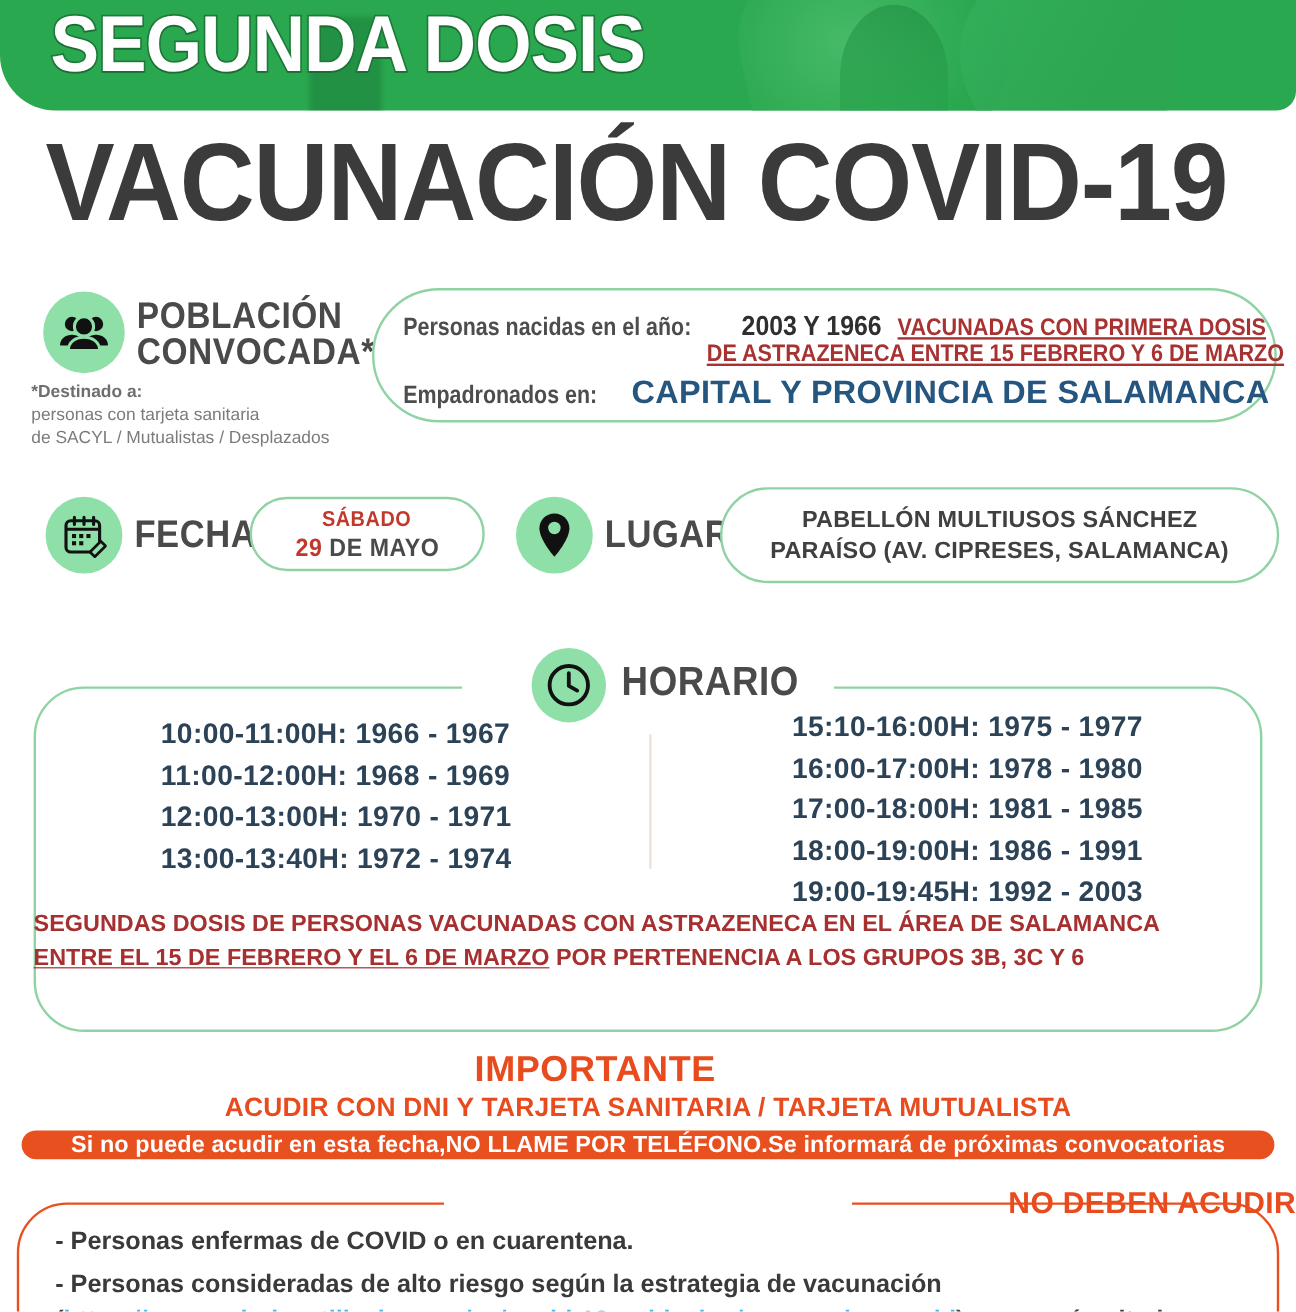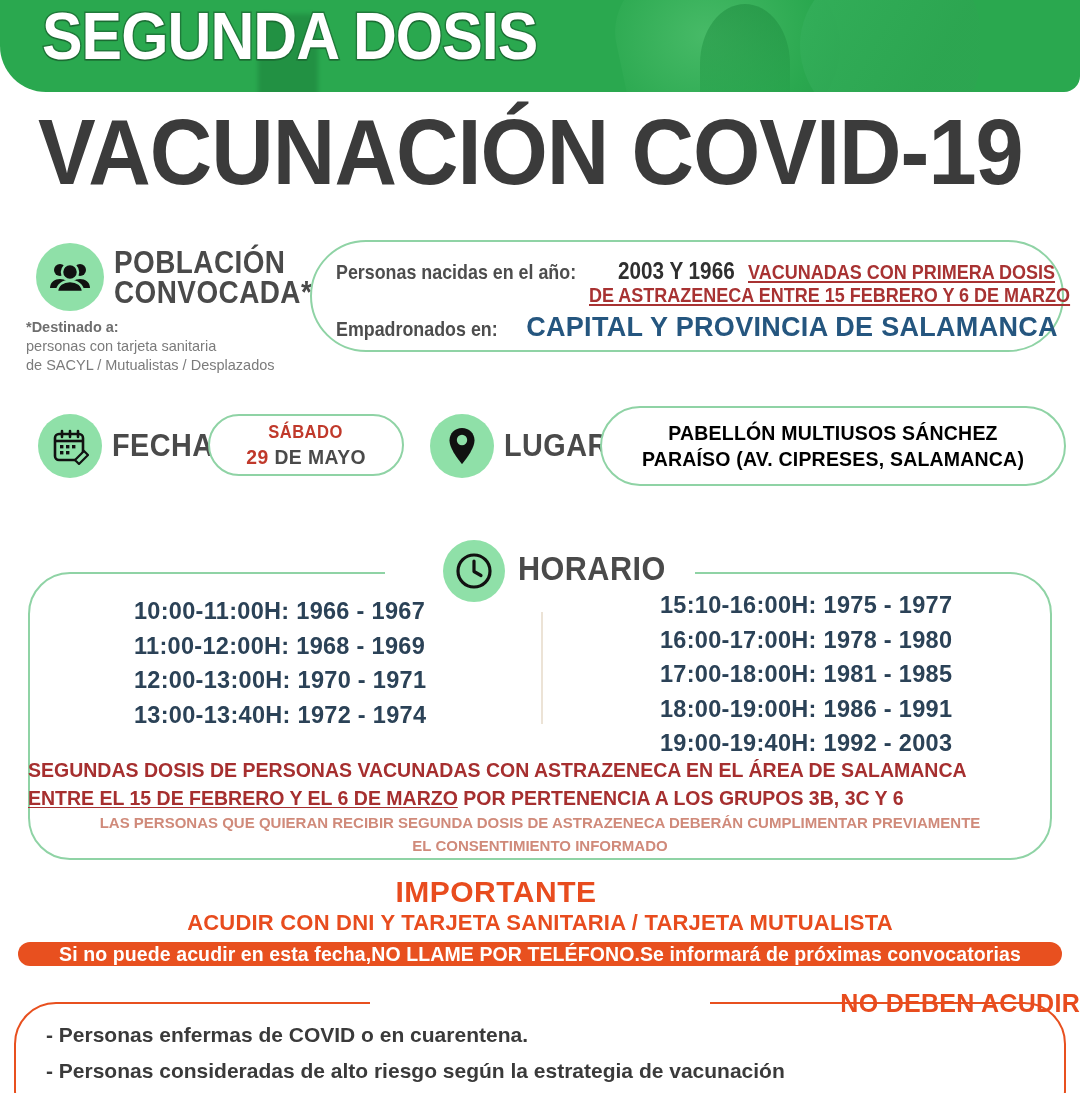--- a/index.html
+++ b/index.html
@@ -140,21 +140,21 @@
   .fecha-l2 .num { color:#c0392b; }
 
   .lugar-icon { position:absolute; left: 430px; top: 414px; width: 64px; height: 64px; }
   .lugar-label { position:absolute; left: 504px; top: 430px; font-size: 32px; }
   .lugar-box {
     position:absolute; left: 600px; top: 406px; width: 466px; height: 80px;
     display:flex; flex-direction:column; align-items:center; justify-content:center;
   }
   .lugar-text {
     font-family:"Liberation Sans", sans-serif; font-weight:700;
-    color:#000000; font-size: 19.5px; line-height: 1.35; text-align:center;
+    color:#404040; font-size: 19.5px; line-height: 1.35; text-align:center;
     letter-spacing:.2px;
   }
 
   
   .horario-box {
     position:absolute; left: 28px; top: 572px; width: 1024px; height: 288px;
     border: 2px solid #8fd3a5; border-radius: 42px; background: transparent;
   }
   .horario-gap {
     position:absolute; left: 385px; top: 562px; width: 310px; height: 22px; background:#fff;
@@ -322,30 +322,26 @@
     <div>11:00-12:00H: 1968 - 1969</div>
     <div>12:00-13:00H: 1970 - 1971</div>
     <div>13:00-13:40H: 1972 - 1974</div>
   </div>
   <div class="h-divider"></div>
   <div class="hcol hcol-right">
     <div>15:10-16:00H: 1975 - 1977</div>
     <div>16:00-17:00H: 1978 - 1980</div>
     <div>17:00-18:00H: 1981 - 1985</div>
     <div>18:00-19:00H: 1986 - 1991</div>
-    <div>19:00-19:40H: 1992 - 2003</div>
+    <div>19:00-19:45H: 1992 - 2003</div>
   </div>
 
   <div class="hnote1">
     <div>SEGUNDAS DOSIS DE PERSONAS VACUNADAS CON ASTRAZENECA EN EL ÁREA DE SALAMANCA</div>
     <div><u>ENTRE EL 15 DE FEBRERO Y EL 6 DE MARZO</u><span> POR PERTENENCIA A LOS GRUPOS 3B, 3C Y 6</span></div>
-  </div>
-  <div class="hnote2">
-    <div>LAS PERSONAS QUE QUIERAN RECIBIR SEGUNDA DOSIS DE ASTRAZENECA DEBERÁN CUMPLIMENTAR PREVIAMENTE</div>
-    <div>EL CONSENTIMIENTO INFORMADO</div>
   </div>
 
   <div class="importante-title">IMPORTANTE</div>
   <div class="importante-sub">ACUDIR CON DNI Y TARJETA SANITARIA / TARJETA MUTUALISTA</div>
   <div class="alert-bar">
     <span>Si no puede acudir en esta fecha, </span>
       <span class="strong">NO LLAME POR TELÉFONO.</span>
       <span> Se informará de próximas convocatorias</span>
   </div>
 

